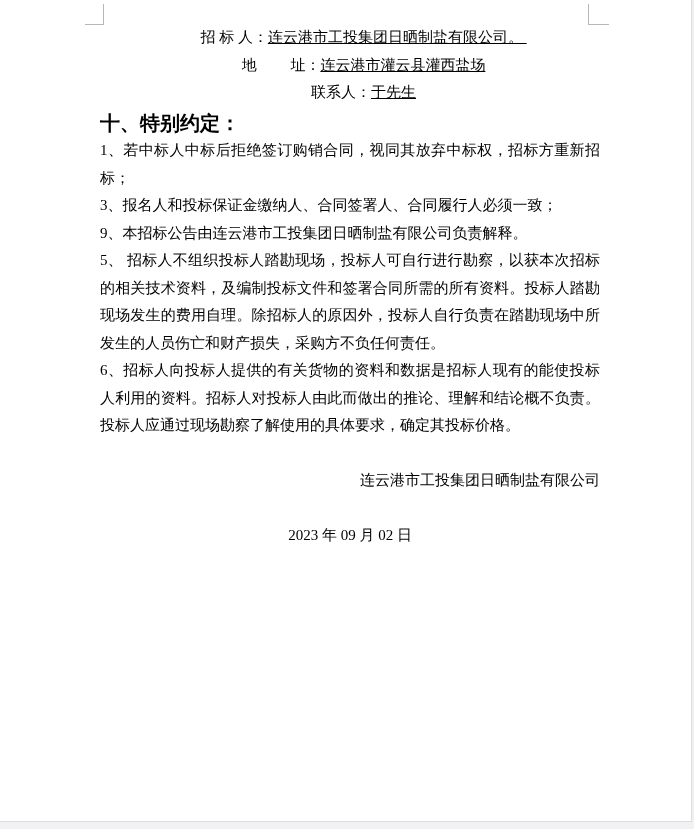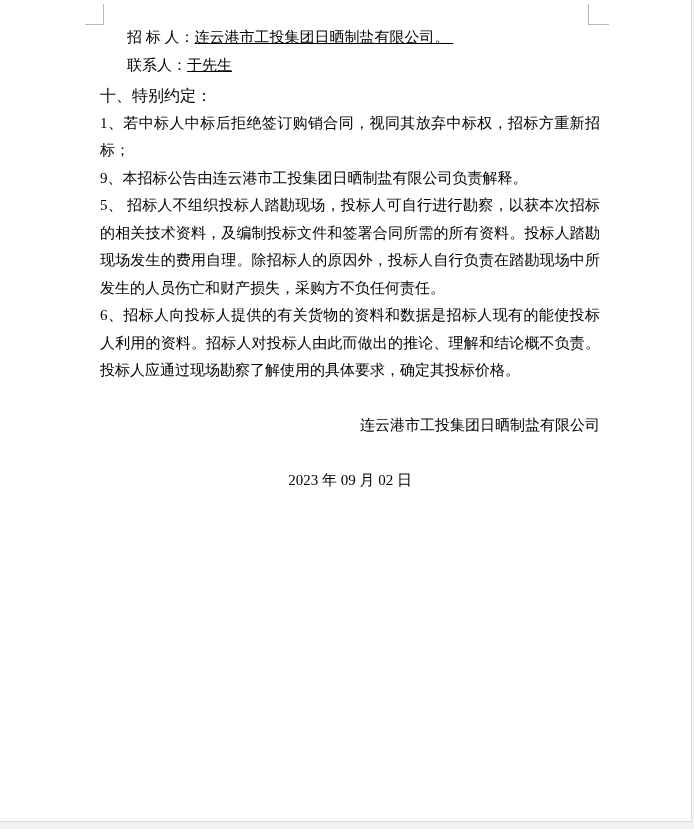--- a/index.html
+++ b/index.html
@@ -49,31 +49,32 @@
     color: #000000;
     font-size: 15px;
     line-height: 27.5px;
   }
   .content p {
     margin: 0;
     padding: 0;
   }
   .contact-block {
     margin-left: 27px;
+    text-align: center;
   }
   .contact-line {
     white-space: pre;
   }
   .underlined-value {
     text-decoration: underline;
     white-space: pre;
   }
   .section-heading {
-    font-weight: normal;
-    font-size: 16px;
+    font-weight: bold;
+    font-size: 20px;
     margin-top: 3px !important;
   }
   .clause {
     text-align: justify;
   }
   .signature-line {
     text-align: right;
     margin-top: 27px !important;
   }
   .date-line {
@@ -85,26 +86,28 @@
 <body>
 
 <div class="page">
   <div class="cropmark tl"></div>
   <div class="cropmark tr"></div>
 
   <div class="content">
 
     <div class="contact-block">
       <p class="contact-line"><span>招 标 人：</span><span class="underlined-value">连云港市工投集团日晒制盐有限公司。&nbsp;</span></p>
+      <p class="contact-line"><span>地　　 址：</span><span class="underlined-value">连云港市灌云县灌西盐场</span></p>
       <p class="contact-line"><span>联系人：</span><span class="underlined-value">于先生</span></p>
     </div>
 
     <p class="section-heading">十、特别约定：</p>
 
     <p class="clause">1、若中标人中标后拒绝签订购销合同，视同其放弃中标权，招标方重新招标；</p>
+    <p class="clause">3、报名人和投标保证金缴纳人、合同签署人、合同履行人必须一致；</p>
     <p class="clause">9、本招标公告由连云港市工投集团日晒制盐有限公司负责解释。</p>
     <p class="clause">5、 招标人不组织投标人踏勘现场，投标人可自行进行勘察，以获本次招标的相关技术资料，及编制投标文件和签署合同所需的所有资料。投标人踏勘现场发生的费用自理。除招标人的原因外，投标人自行负责在踏勘现场中所发生的人员伤亡和财产损失，采购方不负任何责任。</p>
     <p class="clause">6、招标人向投标人提供的有关货物的资料和数据是招标人现有的能使投标人利用的资料。招标人对投标人由此而做出的推论、理解和结论概不负责。投标人应通过现场勘察了解使用的具体要求，确定其投标价格。</p>
 
     <p class="signature-line">连云港市工投集团日晒制盐有限公司</p>
     <p class="date-line">2023 年 09 月 02 日</p>
 
   </div>
 </div>
 

